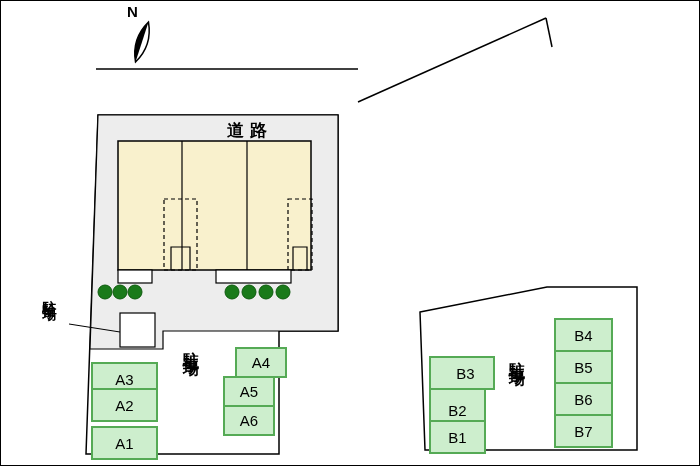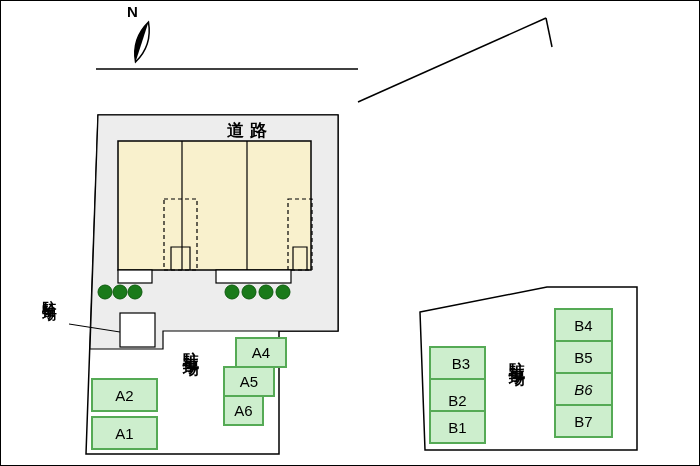--- a/index.html
+++ b/index.html
@@ -12,21 +12,21 @@
   .lbl{position:absolute;white-space:nowrap;}
   .hlabel{font-weight:bold;}
   .vlabel{
     writing-mode:vertical-rl;text-orientation:upright;
     font-weight:bold;letter-spacing:4px;line-height:1;
   }
   .space{
     position:absolute;box-sizing:border-box;
     background:#cdeecd;border:2px solid #55aa55;
     display:flex;align-items:center;justify-content:center;
-    font-size:15px;font-weight:400;color:#000;
+    font-size:15px;font-weight:400;color:#000;margin-top:10px;
   }
 </style>
 </head>
 <body>
 
 <div id="stage">
 
   <svg id="plan-svg" width="700" height="466" viewBox="0 0 700 466">
 
     <polygon points="97,114 337,114 337,330 278,330 278,453 85,453" fill="#ffffff" stroke="#000" stroke-width="1.5"></polygon>
@@ -73,29 +73,30 @@
   <div class="lbl hlabel" style="left:126px;top:2px;font-size:15px;">N</div>
 
   <div class="lbl hlabel" style="left:226px;top:84px;font-size:17px;letter-spacing:6px;margin-top:34px;">道路</div>
 
   <div class="lbl vlabel" style="left:42px;top:287px;font-size:14px;">駐輪場</div>
 
   <div class="lbl vlabel" style="left:182px;top:338px;font-size:16px;">駐車場</div>
 
   <div class="lbl vlabel" style="left:508px;top:348px;font-size:16px;">駐車場</div>
 
+  <div class="space" style="left:90px;top:351px;width:67px;height:34px;">A3</div>
   <div class="space" style="left:90px;top:377px;width:67px;height:34px;">A2</div>
   <div class="space" style="left:90px;top:415px;width:67px;height:34px;">A1</div>
 
   <div class="space" style="left:234px;top:336px;width:52px;height:31px;">A4</div>
   <div class="space" style="left:222px;top:365px;width:52px;height:31px;">A5</div>
-  <div class="space" style="left:222px;top:394px;width:41px;height:31px;">A6</div>
+  <div class="space" style="left:222px;top:394px;width:52px;height:31px;">A6</div>
 
-  <div class="space" style="left:428px;top:345px;width:57px;height:34px;padding-left:7px;">B3</div>
+  <div class="space" style="left:428px;top:345px;width:66px;height:34px;padding-left:7px;">B3</div>
   <div class="space" style="left:428px;top:377px;width:57px;height:44px;text-align:center;">B2</div>
   <div class="space" style="left:428px;top:409px;width:57px;height:34px;">B1</div>
 
   <div class="space" style="left:553px;top:307px;width:59px;height:34px;">B4</div>
   <div class="space" style="left:553px;top:339px;width:59px;height:34px;">B5</div>
-  <div class="space" style="left:553px;top:371px;width:59px;height:34px;font-style:italic;">B6</div>
+  <div class="space" style="left:553px;top:371px;width:59px;height:34px;">B6</div>
   <div class="space" style="left:553px;top:403px;width:59px;height:34px;">B7</div>
 
 </div>
 
 </body></html>

